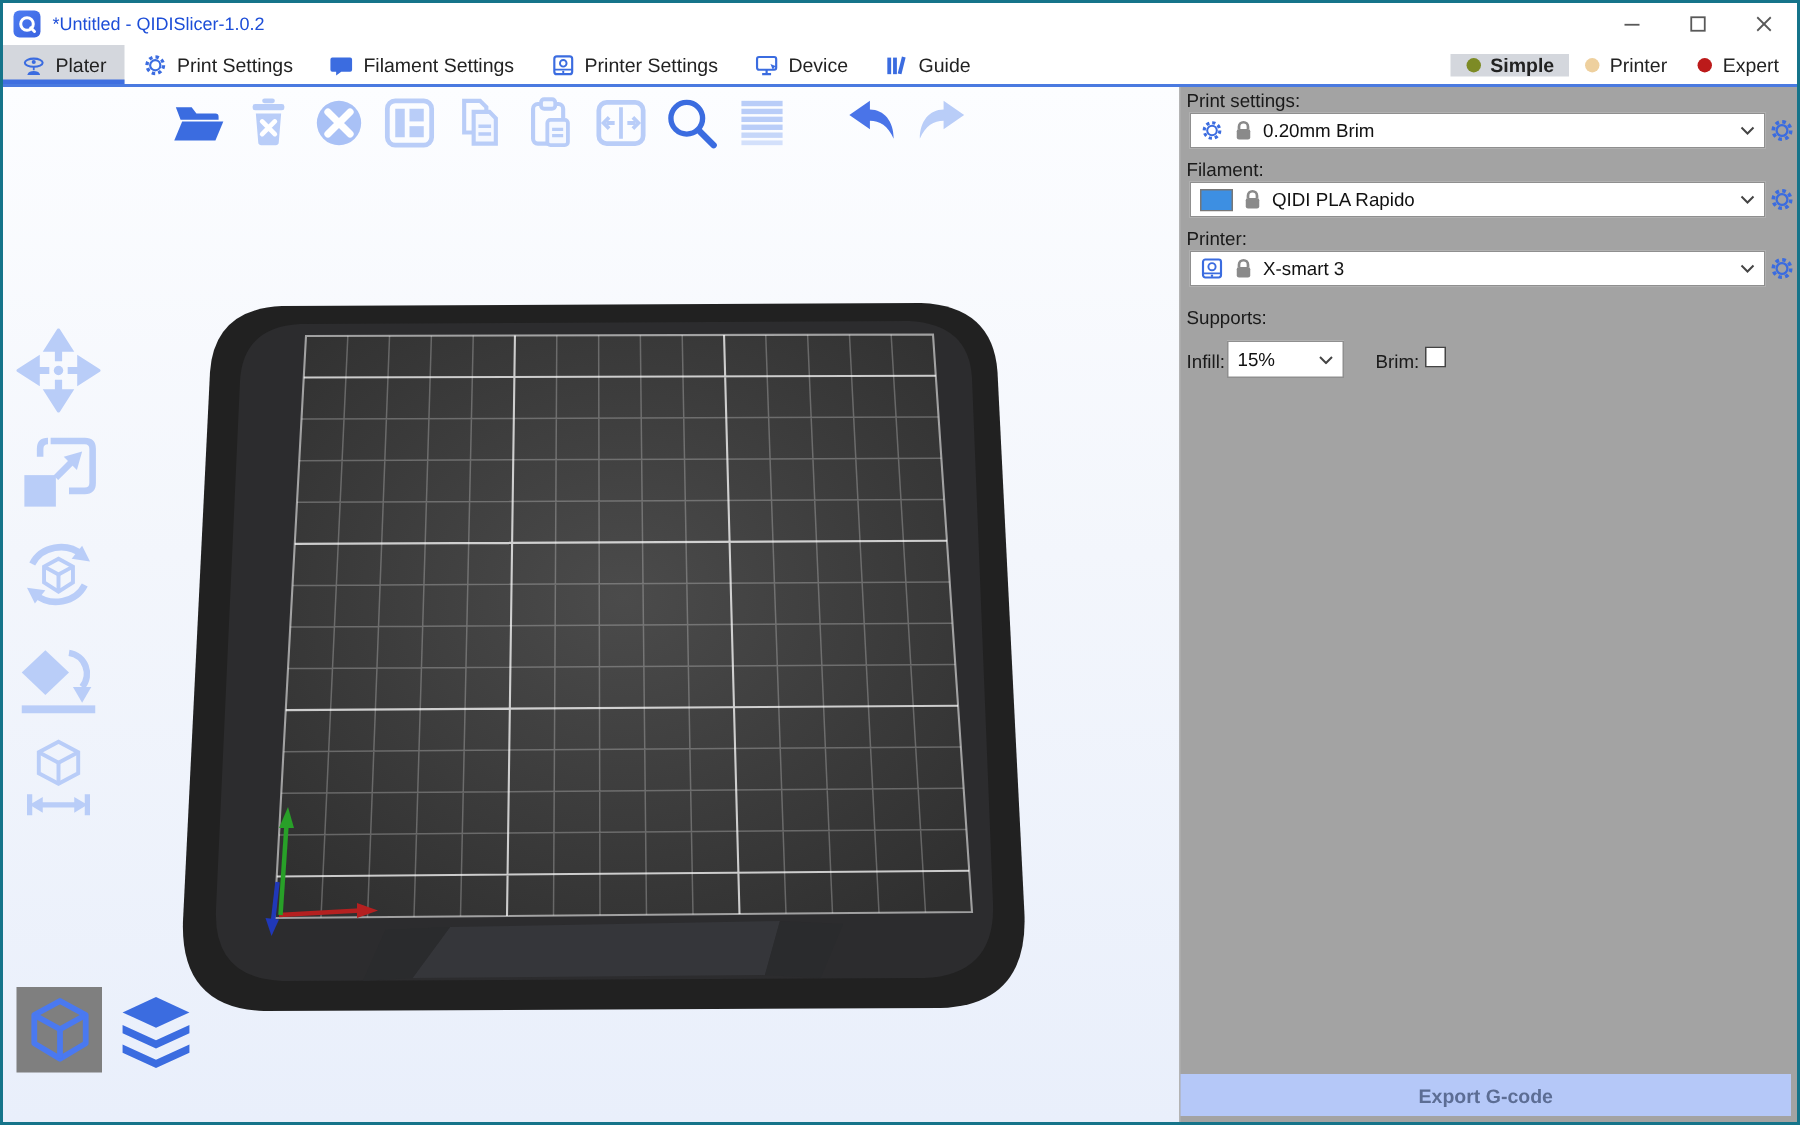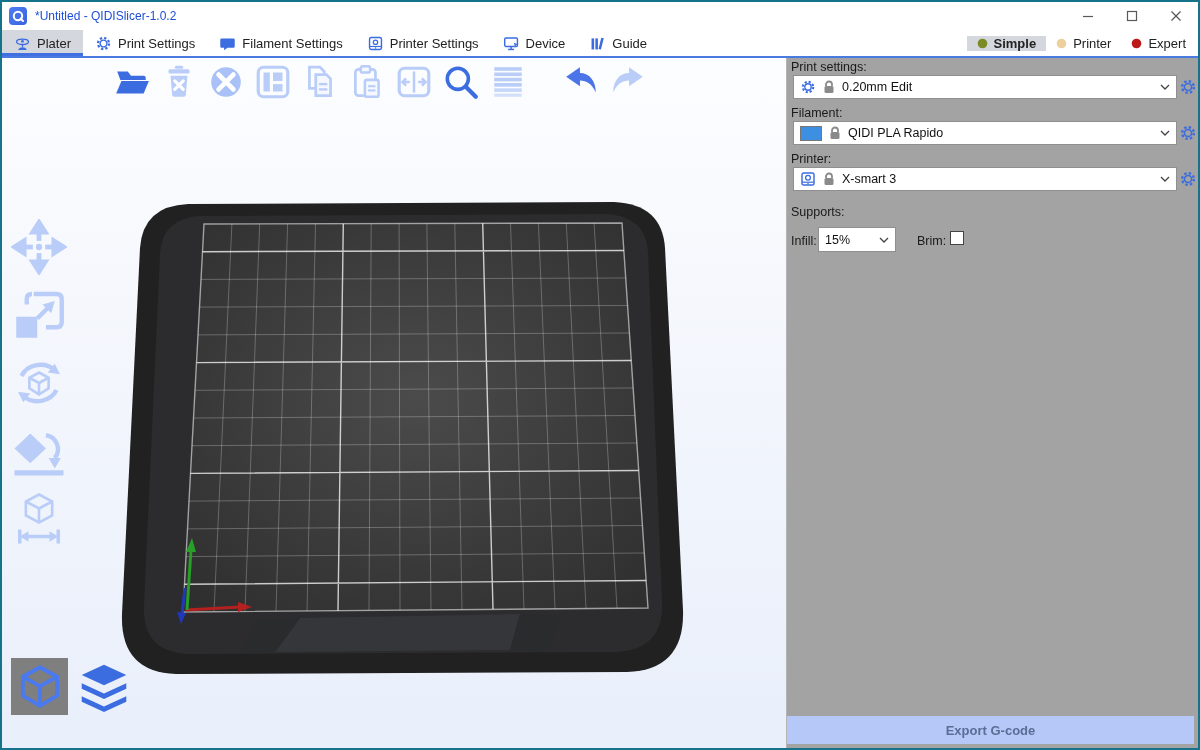--- a/index.html
+++ b/index.html
@@ -373,21 +373,21 @@
       <div class="p-label" style="top:2px;">Print settings:</div>
       <div class="combo" style="left:6px; top:17px; width:384px;">
         <svg width="16" height="16" viewBox="0 0 20 20">
             <circle cx="10" cy="10" r="6.5" fill="none" stroke="#3b6ce0" stroke-width="2.6" stroke-dasharray="2.7 2.4"></circle>
             <circle cx="10" cy="10" r="4" fill="none" stroke="#3b6ce0" stroke-width="1.7"></circle>
           </svg>
         <svg width="12" height="14" viewBox="0 0 12 14">
             <path d="M3 6 V4.5 a3 3 0 0 1 6 0 V6" fill="none" stroke="#8a8a8a" stroke-width="1.8"></path>
             <rect x="1.5" y="6" width="9" height="7" rx="1.5" fill="#8a8a8a"></rect>
           </svg>
-        <span class="txt">0.20mm Edit</span>
+        <span class="txt">0.20mm Brim</span>
         <svg width="10" height="6" viewBox="0 0 10 6">
             <polyline points="1,1 5,5 9,1" fill="none" stroke="#444" stroke-width="1.3"></polyline>
           </svg>
       </div>
       <div class="gear-btn" style="left:392px; top:20px;">
         <svg width="18" height="18" viewBox="0 0 20 20">
             <circle cx="10" cy="10" r="6.5" fill="none" stroke="#3b6ce0" stroke-width="2.6" stroke-dasharray="2.7 2.4"></circle>
             <circle cx="10" cy="10" r="4" fill="none" stroke="#3b6ce0" stroke-width="1.7"></circle>
           </svg>
       </div>

